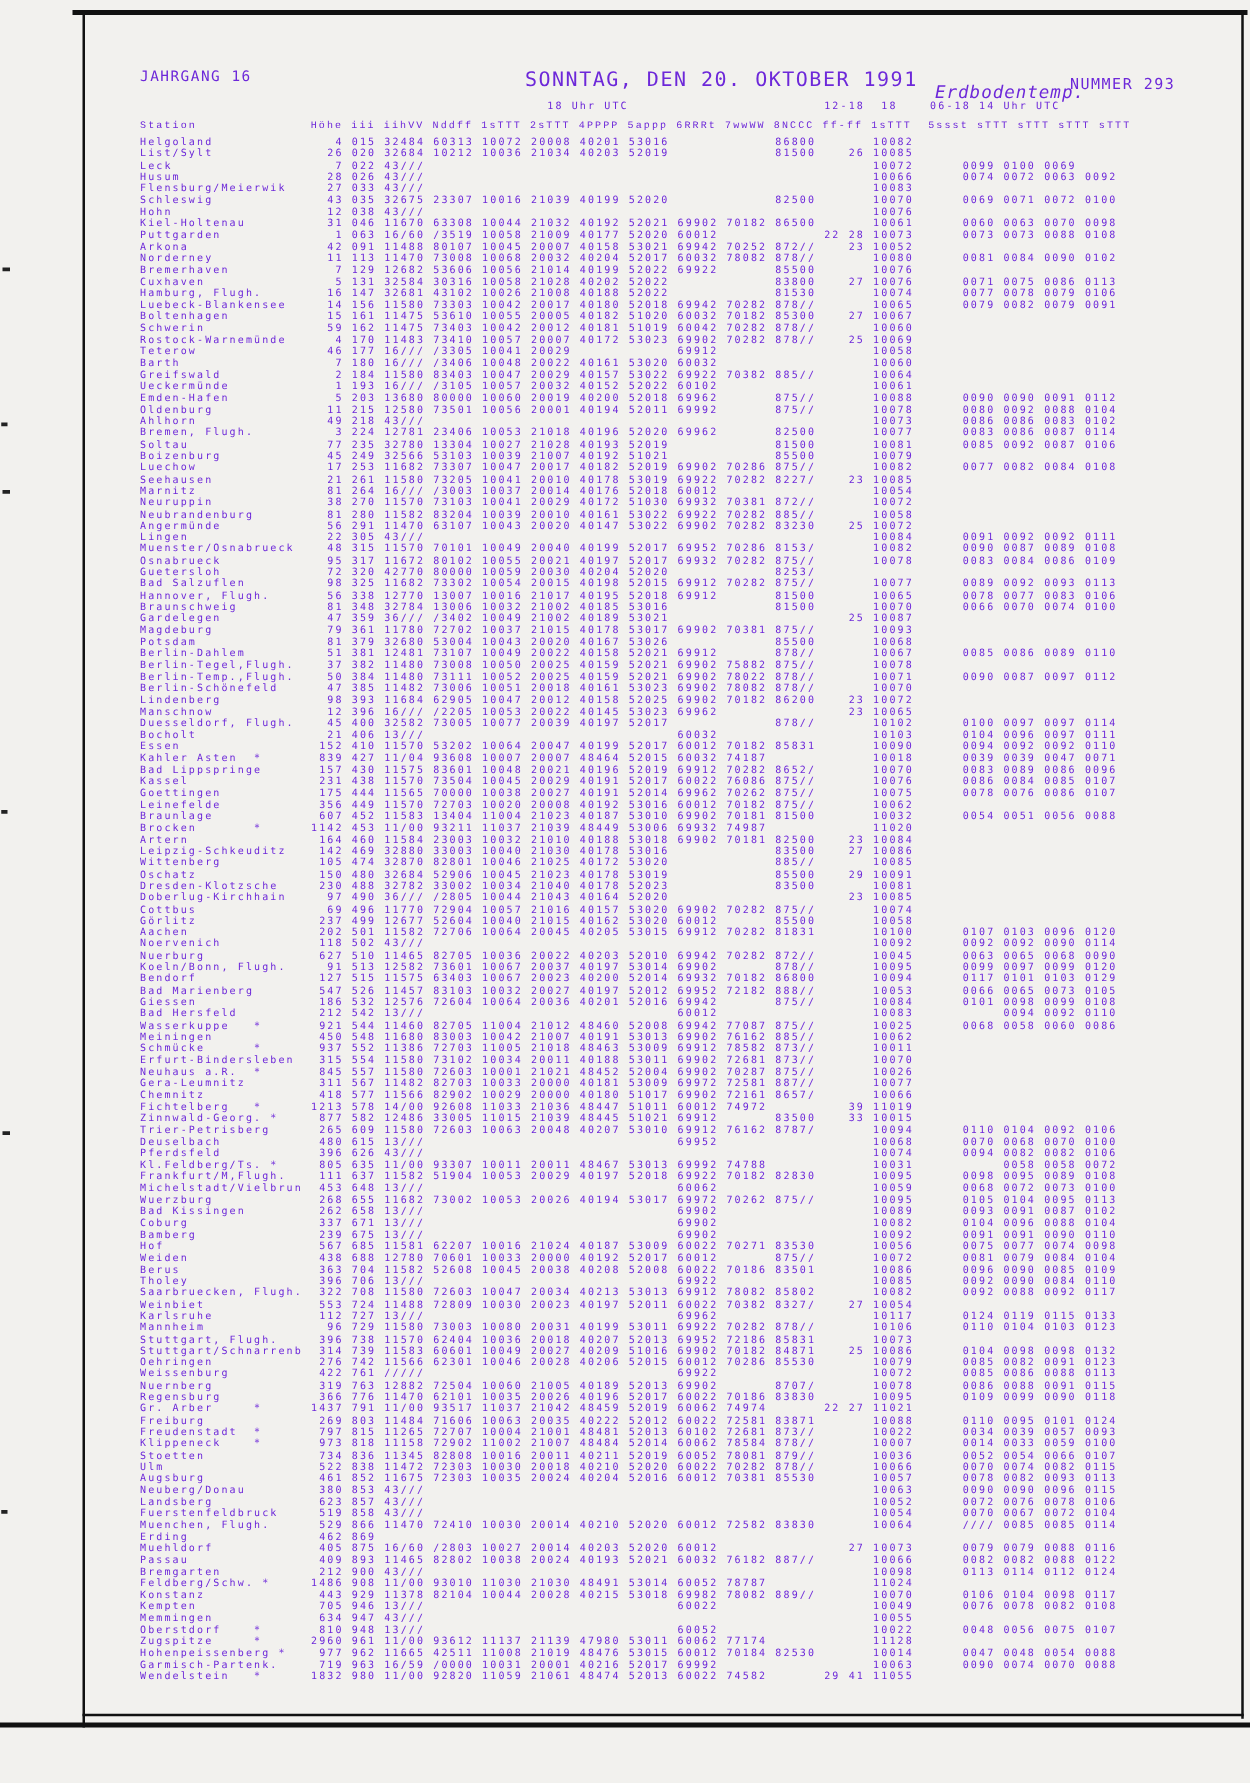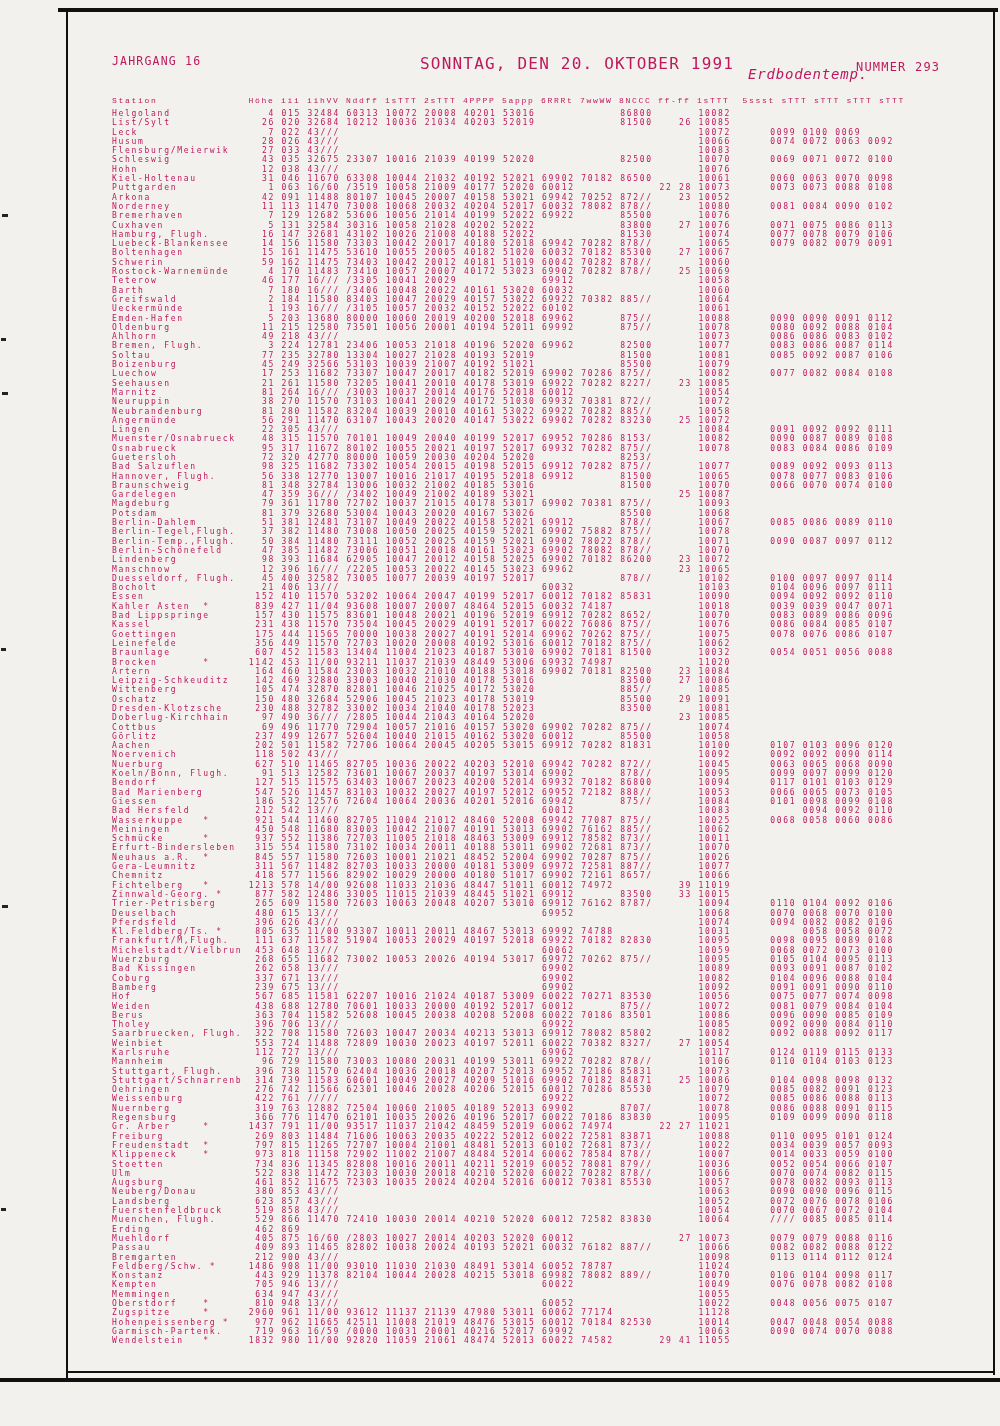--- a/index.html
+++ b/index.html
@@ -1,17 +1,17 @@
 <!DOCTYPE html>
 <html><head>
 <meta charset="utf-8">
 <style>
   html,body{margin:0;padding:0;background:#9a9a98;}
   .page{position:relative;width:1000px;height:1426px;margin:0 auto;background:#f2f1ee;
-        font-family:"DejaVu Sans Mono",monospace;color:#be185d;overflow:hidden;}
+        font-family:"DejaVu Sans Mono",monospace;color:#6d28d9;overflow:hidden;}
   .mono{position:absolute;white-space:pre;font-size:8px;letter-spacing:1.7px;line-height:9.29px;}
   .masthead{position:absolute;white-space:pre;letter-spacing:1.2px;}
   .rule{position:absolute;background:#111;}
   .tick{position:absolute;background:#222;}
   #rows div{white-space:pre;}
 </style>
 </head>
 <body>
 
 <div class="page">
@@ -27,18 +27,19 @@
   <div class="tick" style="left:2px;top:392px;width:6px;height:3px;"></div>
   <div class="tick" style="left:1px;top:648px;width:5px;height:3px;"></div>
   <div class="tick" style="left:2px;top:905px;width:6px;height:3px;"></div>
   <div class="tick" style="left:1px;top:1208px;width:5px;height:3px;"></div>
 
   <div class="masthead" style="left:112px;top:54px;font-size:11.5px;">JAHRGANG 16</div>
   <div class="masthead" style="left:420px;top:54px;font-size:16px;">SONNTAG, DEN 20. OKTOBER 1991</div>
   <div class="masthead" style="left:856px;top:60px;font-size:12px;">NUMMER 293</div>
   <div class="masthead" style="left:748px;top:66px;font-size:14px;letter-spacing:0.8px;font-style:italic;">Erdbodentemp.</div>
 
+  <div class="mono" style="left:112px;top:80px;">                                                  18 Uhr UTC                        12-18  18    06-18 14 Uhr UTC</div>
 
   <div class="mono" style="left:112px;top:96px;font-family:Liberation Mono, monospace;">Station              Höhe iii iihVV Nddff 1sTTT 2sTTT 4PPPP 5appp 6RRRt 7wwWW 8NCCC ff-ff 1sTTT  5ssst sTTT sTTT sTTT sTTT</div>
 
   <div class="mono" id="rows" style="left:112px;top:109px;"><div>Helgoland               4 015 32484 60313 10072 20008 40201 53016             86800       10082                         </div><div>List/Sylt              26 020 32684 10212 10036 21034 40203 52019             81500    26 10085                         </div><div>Leck                    7 022 43///                                                       10072      0099 0100 0069     </div><div>Husum                  28 026 43///                                                       10066      0074 0072 0063 0092</div><div>Flensburg/Meierwik     27 033 43///                                                       10083                         </div><div>Schleswig              43 035 32675 23307 10016 21039 40199 52020             82500       10070      0069 0071 0072 0100</div><div>Hohn                   12 038 43///                                                       10076                         </div><div>Kiel-Holtenau          31 046 11670 63308 10044 21032 40192 52021 69902 70182 86500       10061      0060 0063 0070 0098</div><div>Puttgarden              1 063 16/60 /3519 10058 21009 40177 52020 60012             22 28 10073      0073 0073 0088 0108</div><div>Arkona                 42 091 11488 80107 10045 20007 40158 53021 69942 70252 872//    23 10052                         </div><div>Norderney              11 113 11470 73008 10068 20032 40204 52017 60032 78082 878//       10080      0081 0084 0090 0102</div><div>Bremerhaven             7 129 12682 53606 10056 21014 40199 52022 69922       85500       10076                         </div><div>Cuxhaven                5 131 32584 30316 10058 21028 40202 52022             83800    27 10076      0071 0075 0086 0113</div><div>Hamburg, Flugh.        16 147 32681 43102 10026 21008 40188 52022             81530       10074      0077 0078 0079 0106</div><div>Luebeck-Blankensee     14 156 11580 73303 10042 20017 40180 52018 69942 70282 878//       10065      0079 0082 0079 0091</div><div>Boltenhagen            15 161 11475 53610 10055 20005 40182 51020 60032 70182 85300    27 10067                         </div><div>Schwerin               59 162 11475 73403 10042 20012 40181 51019 60042 70282 878//       10060                         </div><div>Rostock-Warnemünde      4 170 11483 73410 10057 20007 40172 53023 69902 70282 878//    25 10069                         </div><div>Teterow                46 177 16/// /3305 10041 20029             69912                   10058                         </div><div>Barth                   7 180 16/// /3406 10048 20022 40161 53020 60032                   10060                         </div><div>Greifswald              2 184 11580 83403 10047 20029 40157 53022 69922 70382 885//       10064                         </div><div>Ueckermünde             1 193 16/// /3105 10057 20032 40152 52022 60102                   10061                         </div><div>Emden-Hafen             5 203 13680 80000 10060 20019 40200 52018 69962       875//       10088      0090 0090 0091 0112</div><div>Oldenburg              11 215 12580 73501 10056 20001 40194 52011 69992       875//       10078      0080 0092 0088 0104</div><div>Ahlhorn                49 218 43///                                                       10073      0086 0086 0083 0102</div><div>Bremen, Flugh.          3 224 12781 23406 10053 21018 40196 52020 69962       82500       10077      0083 0086 0087 0114</div><div>Soltau                 77 235 32780 13304 10027 21028 40193 52019             81500       10081      0085 0092 0087 0106</div><div>Boizenburg             45 249 32566 53103 10039 21007 40192 51021             85500       10079                         </div><div>Luechow                17 253 11682 73307 10047 20017 40182 52019 69902 70286 875//       10082      0077 0082 0084 0108</div><div>Seehausen              21 261 11580 73205 10041 20010 40178 53019 69922 70282 8227/    23 10085                         </div><div>Marnitz                81 264 16/// /3003 10037 20014 40176 52018 60012                   10054                         </div><div>Neuruppin              38 270 11570 73103 10041 20029 40172 51030 69932 70381 872//       10072                         </div><div>Neubrandenburg         81 280 11582 83204 10039 20010 40161 53022 69922 70282 885//       10058                         </div><div>Angermünde             56 291 11470 63107 10043 20020 40147 53022 69902 70282 83230    25 10072                         </div><div>Lingen                 22 305 43///                                                       10084      0091 0092 0092 0111</div><div>Muenster/Osnabrueck    48 315 11570 70101 10049 20040 40199 52017 69952 70286 8153/       10082      0090 0087 0089 0108</div><div>Osnabrueck             95 317 11672 80102 10055 20021 40197 52017 69932 70282 875//       10078      0083 0084 0086 0109</div><div>Guetersloh             72 320 42770 80000 10059 20030 40204 52020             8253/                                     </div><div>Bad Salzuflen          98 325 11682 73302 10054 20015 40198 52015 69912 70282 875//       10077      0089 0092 0093 0113</div><div>Hannover, Flugh.       56 338 12770 13007 10016 21017 40195 52018 69912       81500       10065      0078 0077 0083 0106</div><div>Braunschweig           81 348 32784 13006 10032 21002 40185 53016             81500       10070      0066 0070 0074 0100</div><div>Gardelegen             47 359 36/// /3402 10049 21002 40189 53021                      25 10087                         </div><div>Magdeburg              79 361 11780 72702 10037 21015 40178 53017 69902 70381 875//       10093                         </div><div>Potsdam                81 379 32680 53004 10043 20020 40167 53026             85500       10068                         </div><div>Berlin-Dahlem          51 381 12481 73107 10049 20022 40158 52021 69912       878//       10067      0085 0086 0089 0110</div><div>Berlin-Tegel,Flugh.    37 382 11480 73008 10050 20025 40159 52021 69902 75882 875//       10078                         </div><div>Berlin-Temp.,Flugh.    50 384 11480 73111 10052 20025 40159 52021 69902 78022 878//       10071      0090 0087 0097 0112</div><div>Berlin-Schönefeld      47 385 11482 73006 10051 20018 40161 53023 69902 78082 878//       10070                         </div><div>Lindenberg             98 393 11684 62905 10047 20012 40158 52025 69902 70182 86200    23 10072                         </div><div>Manschnow              12 396 16/// /2205 10053 20022 40145 53023 69962                23 10065                         </div><div>Duesseldorf, Flugh.    45 400 32582 73005 10077 20039 40197 52017             878//       10102      0100 0097 0097 0114</div><div>Bocholt                21 406 13///                               60032                   10103      0104 0096 0097 0111</div><div>Essen                 152 410 11570 53202 10064 20047 40199 52017 60012 70182 85831       10090      0094 0092 0092 0110</div><div>Kahler Asten  *       839 427 11/04 93608 10007 20007 48464 52015 60032 74187             10018      0039 0039 0047 0071</div><div>Bad Lippspringe       157 430 11575 83601 10048 20021 40196 52019 69912 70282 8652/       10070      0083 0089 0086 0096</div><div>Kassel                231 438 11570 73504 10045 20029 40191 52017 60022 76086 875//       10076      0086 0084 0085 0107</div><div>Goettingen            175 444 11565 70000 10038 20027 40191 52014 69962 70262 875//       10075      0078 0076 0086 0107</div><div>Leinefelde            356 449 11570 72703 10020 20008 40192 53016 60012 70182 875//       10062                         </div><div>Braunlage             607 452 11583 13404 11004 21023 40187 53010 69902 70181 81500       10032      0054 0051 0056 0088</div><div>Brocken       *      1142 453 11/00 93211 11037 21039 48449 53006 69932 74987             11020                         </div><div>Artern                164 460 11584 23003 10032 21010 40188 53018 69902 70181 82500    23 10084                         </div><div>Leipzig-Schkeuditz    142 469 32880 33003 10040 21030 40178 53016             83500    27 10086                         </div><div>Wittenberg            105 474 32870 82801 10046 21025 40172 53020             885//       10085                         </div><div>Oschatz               150 480 32684 52906 10045 21023 40178 53019             85500    29 10091                         </div><div>Dresden-Klotzsche     230 488 32782 33002 10034 21040 40178 52023             83500       10081                         </div><div>Doberlug-Kirchhain     97 490 36/// /2805 10044 21043 40164 52020                      23 10085                         </div><div>Cottbus                69 496 11770 72904 10057 21016 40157 53020 69902 70282 875//       10074                         </div><div>Görlitz               237 499 12677 52604 10040 21015 40162 53020 60012       85500       10058                         </div><div>Aachen                202 501 11582 72706 10064 20045 40205 53015 69912 70282 81831       10100      0107 0103 0096 0120</div><div>Noervenich            118 502 43///                                                       10092      0092 0092 0090 0114</div><div>Nuerburg              627 510 11465 82705 10036 20022 40203 52010 69942 70282 872//       10045      0063 0065 0068 0090</div><div>Koeln/Bonn, Flugh.     91 513 12582 73601 10067 20037 40197 53014 69902       878//       10095      0099 0097 0099 0120</div><div>Bendorf               127 515 11575 63403 10067 20023 40200 52014 69932 70182 86800       10094      0117 0101 0103 0129</div><div>Bad Marienberg        547 526 11457 83103 10032 20027 40197 52012 69952 72182 888//       10053      0066 0065 0073 0105</div><div>Giessen               186 532 12576 72604 10064 20036 40201 52016 69942       875//       10084      0101 0098 0099 0108</div><div>Bad Hersfeld          212 542 13///                               60012                   10083           0094 0092 0110</div><div>Wasserkuppe   *       921 544 11460 82705 11004 21012 48460 52008 69942 77087 875//       10025      0068 0058 0060 0086</div><div>Meiningen             450 548 11680 83003 10042 21007 40191 53013 69902 76162 885//       10062                         </div><div>Schmücke      *       937 552 11386 72703 11005 21018 48463 53009 69912 78582 873//       10011                         </div><div>Erfurt-Bindersleben   315 554 11580 73102 10034 20011 40188 53011 69902 72681 873//       10070                         </div><div>Neuhaus a.R.  *       845 557 11580 72603 10001 21021 48452 52004 69902 70287 875//       10026                         </div><div>Gera-Leumnitz         311 567 11482 82703 10033 20000 40181 53009 69972 72581 887//       10077                         </div><div>Chemnitz              418 577 11566 82902 10029 20000 40180 51017 69902 72161 8657/       10066                         </div><div>Fichtelberg   *      1213 578 14/00 92608 11033 21036 48447 51011 60012 74972          39 11019                         </div><div>Zinnwald-Georg. *     877 582 12486 33005 11015 21039 48445 51021 69912       83500    33 10015                         </div><div>Trier-Petrisberg      265 609 11580 72603 10063 20048 40207 53010 69912 76162 8787/       10094      0110 0104 0092 0106</div><div>Deuselbach            480 615 13///                               69952                   10068      0070 0068 0070 0100</div><div>Pferdsfeld            396 626 43///                                                       10074      0094 0082 0082 0106</div><div>Kl.Feldberg/Ts. *     805 635 11/00 93307 10011 20011 48467 53013 69992 74788             10031           0058 0058 0072</div><div>Frankfurt/M,Flugh.    111 637 11582 51904 10053 20029 40197 52018 69922 70182 82830       10095      0098 0095 0089 0108</div><div>Michelstadt/Vielbrun  453 648 13///                               60062                   10059      0068 0072 0073 0100</div><div>Wuerzburg             268 655 11682 73002 10053 20026 40194 53017 69972 70262 875//       10095      0105 0104 0095 0113</div><div>Bad Kissingen         262 658 13///                               69902                   10089      0093 0091 0087 0102</div><div>Coburg                337 671 13///                               69902                   10082      0104 0096 0088 0104</div><div>Bamberg               239 675 13///                               69902                   10092      0091 0091 0090 0110</div><div>Hof                   567 685 11581 62207 10016 21024 40187 53009 60022 70271 83530       10056      0075 0077 0074 0098</div><div>Weiden                438 688 12780 70601 10033 20000 40192 52017 60012       875//       10072      0081 0079 0084 0104</div><div>Berus                 363 704 11582 52608 10045 20038 40208 52008 60022 70186 83501       10086      0096 0090 0085 0109</div><div>Tholey                396 706 13///                               69922                   10085      0092 0090 0084 0110</div><div>Saarbruecken, Flugh.  322 708 11580 72603 10047 20034 40213 53013 69912 78082 85802       10082      0092 0088 0092 0117</div><div>Weinbiet              553 724 11488 72809 10030 20023 40197 52011 60022 70382 8327/    27 10054                         </div><div>Karlsruhe             112 727 13///                               69962                   10117      0124 0119 0115 0133</div><div>Mannheim               96 729 11580 73003 10080 20031 40199 53011 69922 70282 878//       10106      0110 0104 0103 0123</div><div>Stuttgart, Flugh.     396 738 11570 62404 10036 20018 40207 52013 69952 72186 85831       10073                         </div><div>Stuttgart/Schnarrenb  314 739 11583 60601 10049 20027 40209 51016 69902 70182 84871    25 10086      0104 0098 0098 0132</div><div>Oehringen             276 742 11566 62301 10046 20028 40206 52015 60012 70286 85530       10079      0085 0082 0091 0123</div><div>Weissenburg           422 761 /////                               69922                   10072      0085 0086 0088 0113</div><div>Nuernberg             319 763 12882 72504 10060 21005 40189 52013 69902       8707/       10078      0086 0088 0091 0115</div><div>Regensburg            366 776 11470 62101 10035 20026 40196 52017 60022 70186 83830       10095      0109 0099 0090 0118</div><div>Gr. Arber     *      1437 791 11/00 93517 11037 21042 48459 52019 60062 74974       22 27 11021                         </div><div>Freiburg              269 803 11484 71606 10063 20035 40222 52012 60022 72581 83871       10088      0110 0095 0101 0124</div><div>Freudenstadt  *       797 815 11265 72707 10004 21001 48481 52013 60102 72681 873//       10022      0034 0039 0057 0093</div><div>Klippeneck    *       973 818 11158 72902 11002 21007 48484 52014 60062 78584 878//       10007      0014 0033 0059 0100</div><div>Stoetten              734 836 11345 82808 10016 20011 40211 52019 60052 78081 879//       10036      0052 0054 0066 0107</div><div>Ulm                   522 838 11472 72303 10030 20018 40210 52020 60022 70282 878//       10066      0070 0074 0082 0115</div><div>Augsburg              461 852 11675 72303 10035 20024 40204 52016 60012 70381 85530       10057      0078 0082 0093 0113</div><div>Neuberg/Donau         380 853 43///                                                       10063      0090 0090 0096 0115</div><div>Landsberg             623 857 43///                                                       10052      0072 0076 0078 0106</div><div>Fuerstenfeldbruck     519 858 43///                                                       10054      0070 0067 0072 0104</div><div>Muenchen, Flugh.      529 866 11470 72410 10030 20014 40210 52020 60012 72582 83830       10064      //// 0085 0085 0114</div><div>Erding                462 869                                                                                           </div><div>Muehldorf             405 875 16/60 /2803 10027 20014 40203 52020 60012                27 10073      0079 0079 0088 0116</div><div>Passau                409 893 11465 82802 10038 20024 40193 52021 60032 76182 887//       10066      0082 0082 0088 0122</div><div>Bremgarten            212 900 43///                                                       10098      0113 0114 0112 0124</div><div>Feldberg/Schw. *     1486 908 11/00 93010 11030 21030 48491 53014 60052 78787             11024                         </div><div>Konstanz              443 929 11378 82104 10044 20028 40215 53018 69982 78082 889//       10070      0106 0104 0098 0117</div><div>Kempten               705 946 13///                               60022                   10049      0076 0078 0082 0108</div><div>Memmingen             634 947 43///                                                       10055                         </div><div>Oberstdorf    *       810 948 13///                               60052                   10022      0048 0056 0075 0107</div><div>Zugspitze     *      2960 961 11/00 93612 11137 21139 47980 53011 60062 77174             11128                         </div><div>Hohenpeissenberg *    977 962 11665 42511 11008 21019 48476 53015 60012 70184 82530       10014      0047 0048 0054 0088</div><div>Garmisch-Partenk.     719 963 16/59 /0000 10031 20001 40216 52017 69992                   10063      0090 0074 0070 0088</div><div>Wendelstein   *      1832 980 11/00 92820 11059 21061 48474 52013 60022 74582       29 41 11055                         </div></div>
 
 </div>
 
 </body></html>

